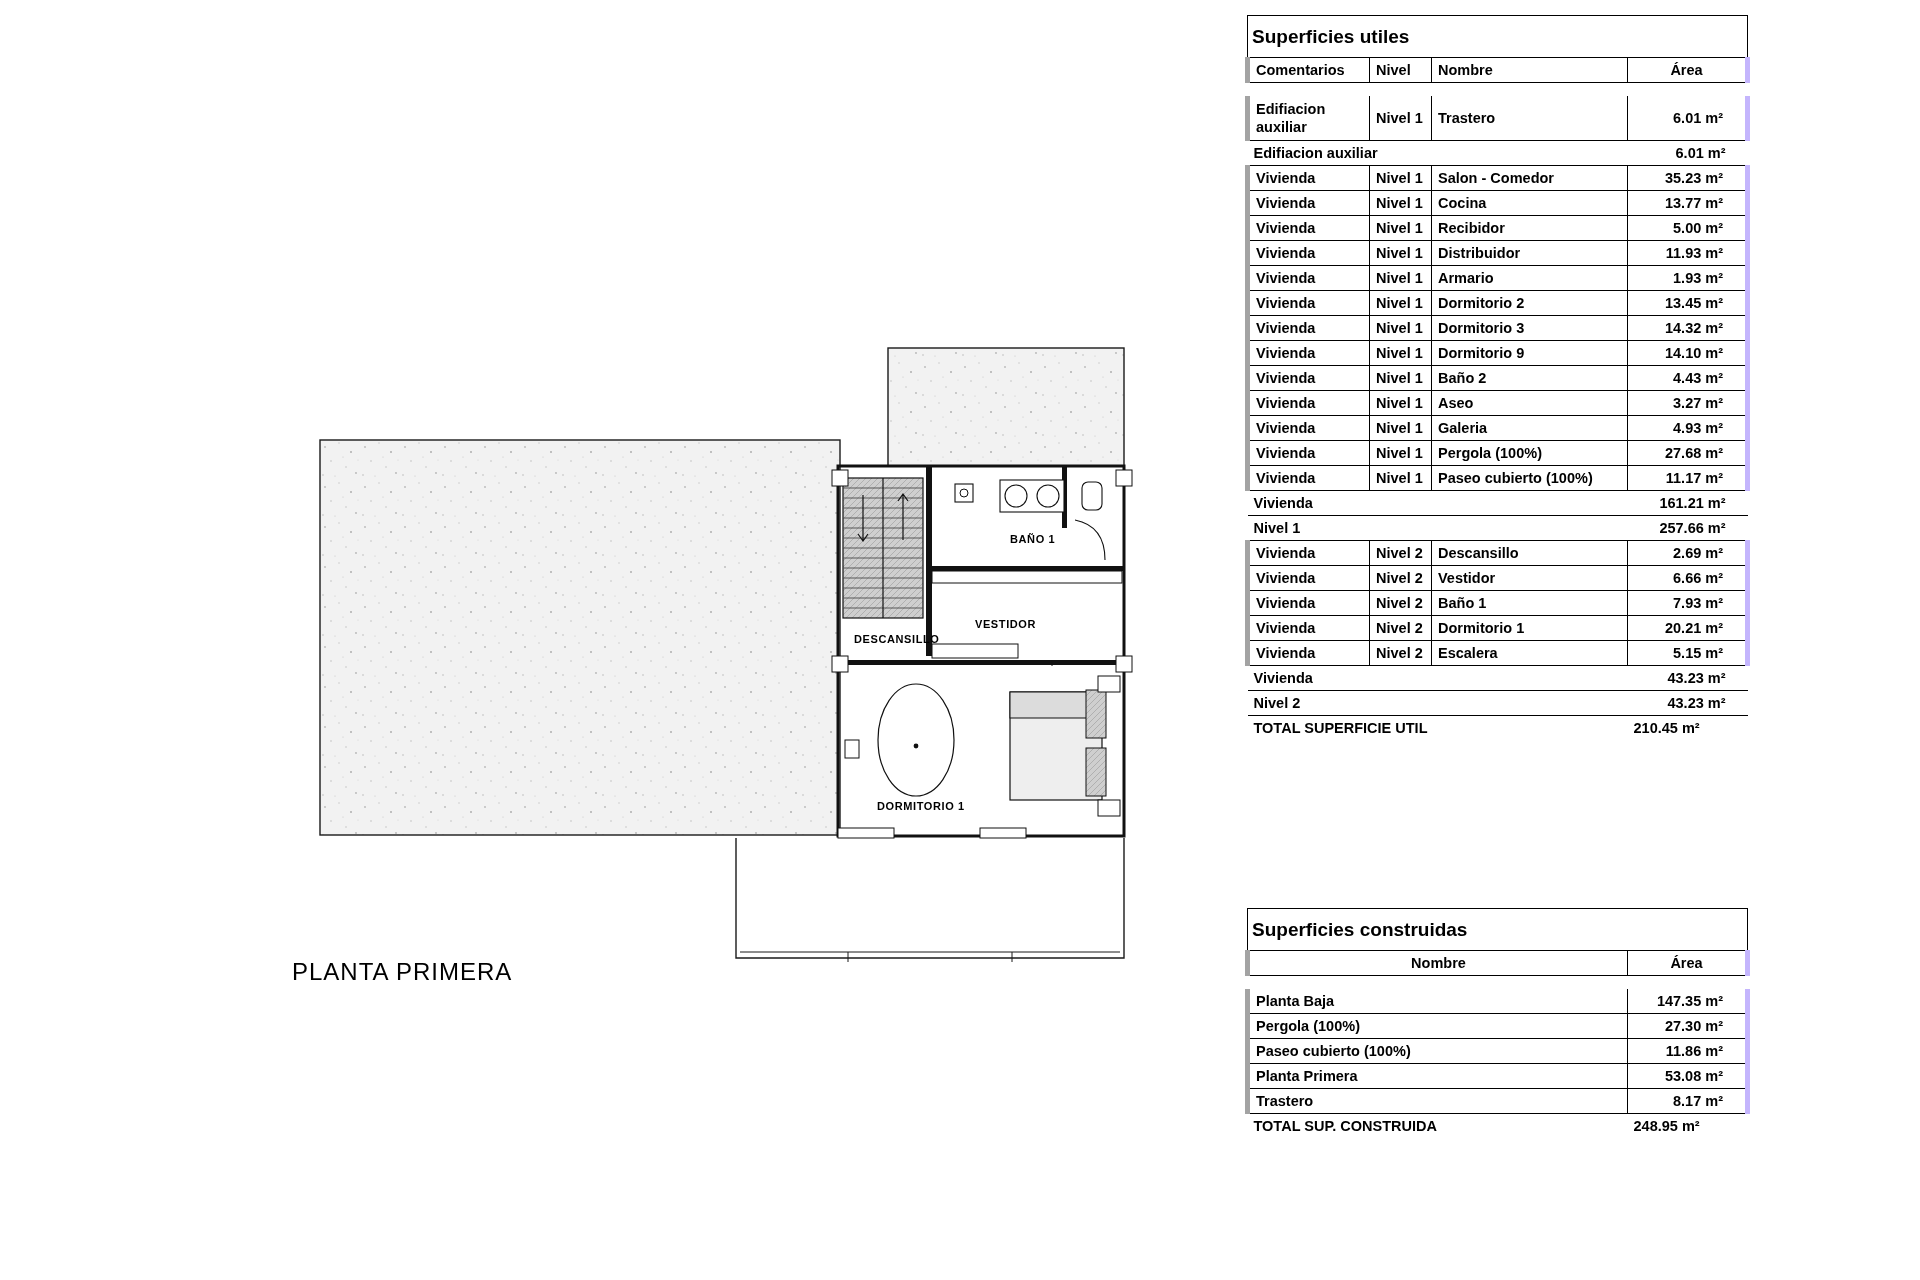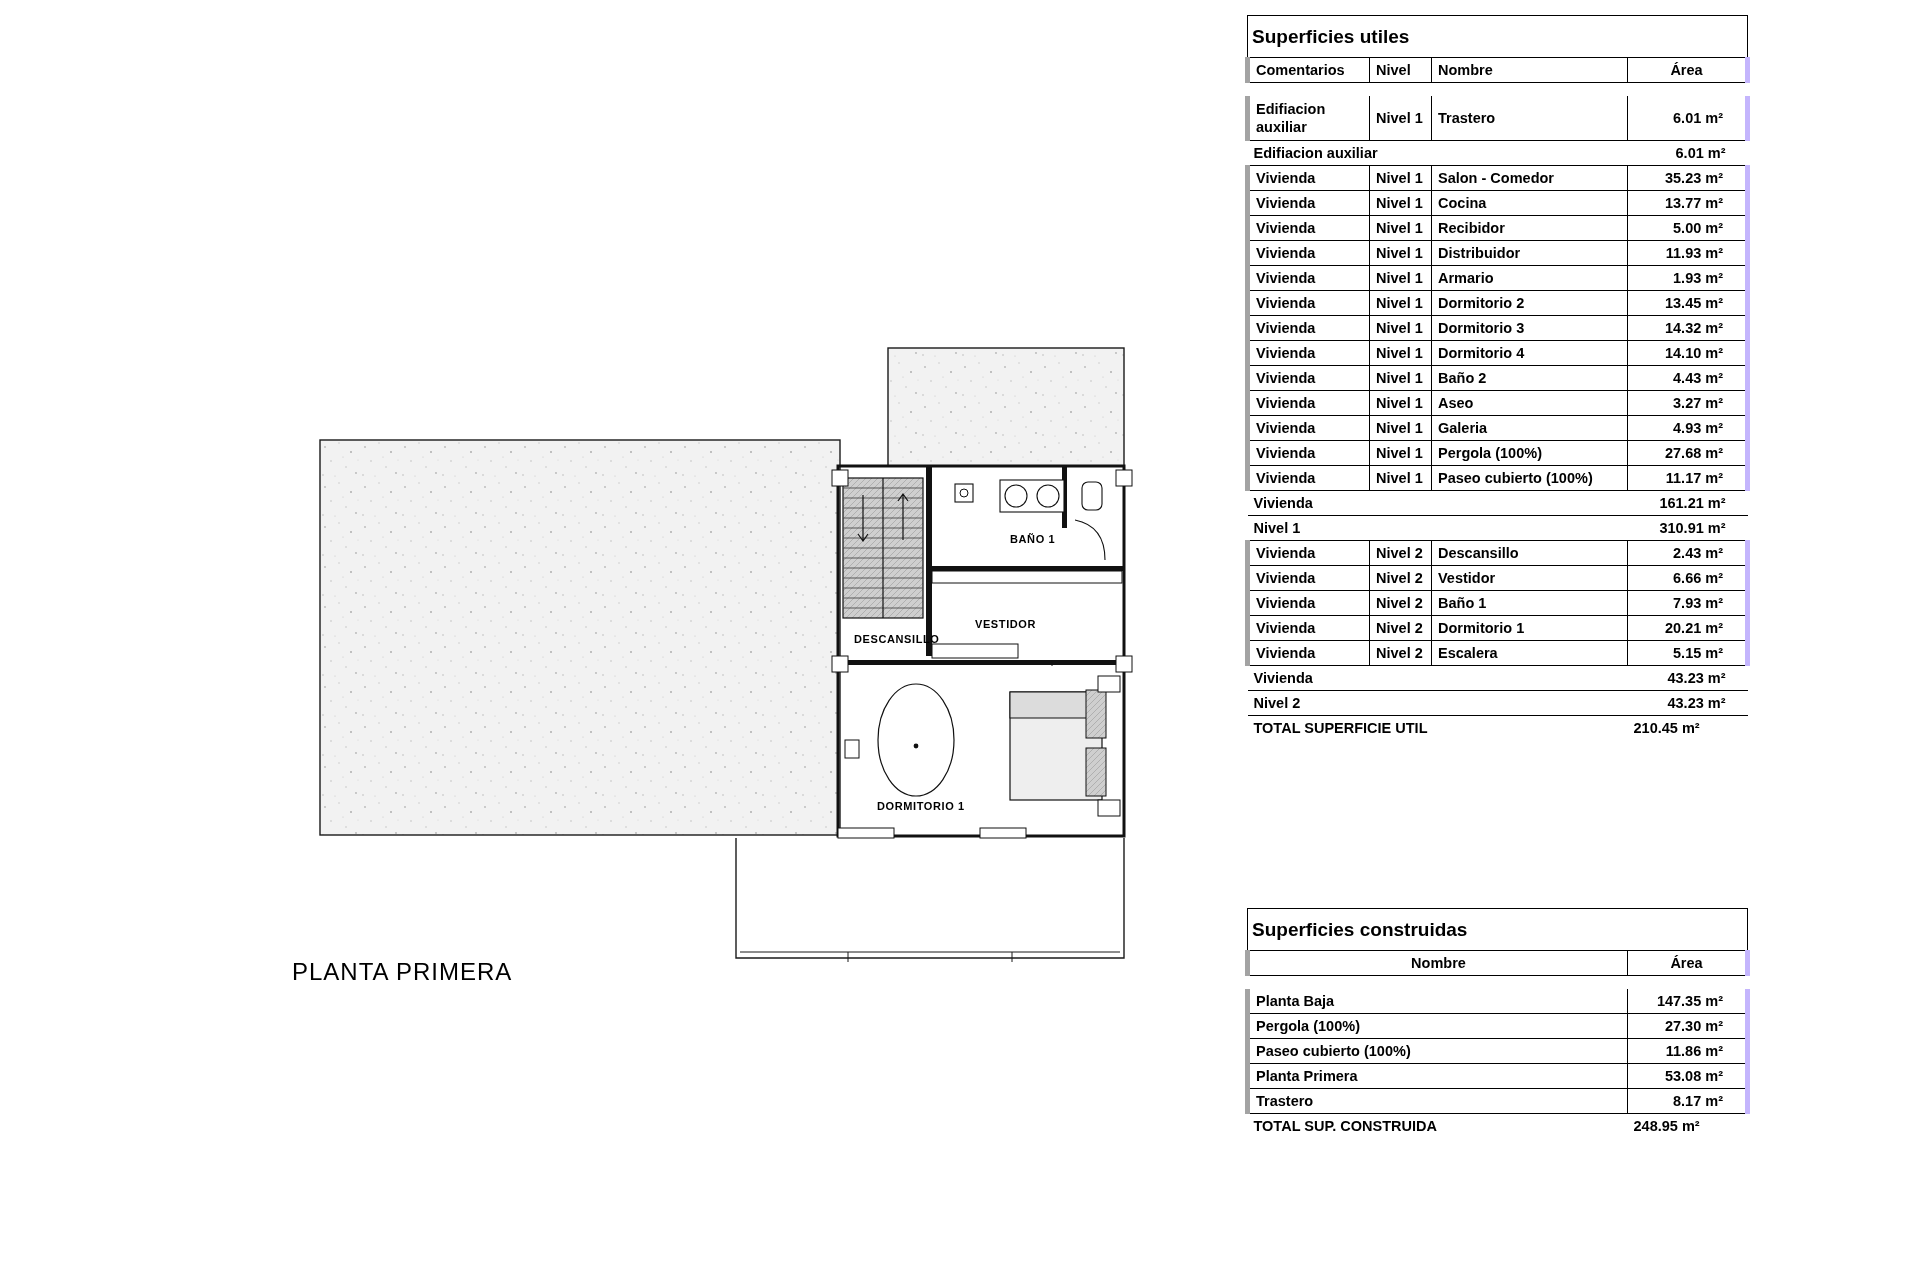--- a/index.html
+++ b/index.html
@@ -298,21 +298,21 @@
       </tr>
       <tr class="rowline">
         <td class="outer-l vsep">Vivienda</td>
         <td class="vsep">Nivel 1</td>
         <td class="vsep">Dormitorio 3</td>
         <td class="outer-r area-col">14.32 m²</td>
       </tr>
       <tr class="rowline">
         <td class="outer-l vsep">Vivienda</td>
         <td class="vsep">Nivel 1</td>
-        <td class="vsep">Dormitorio 4</td>
+        <td class="vsep">Dormitorio 9</td>
         <td class="outer-r area-col">14.10 m²</td>
       </tr>
       <tr class="rowline">
         <td class="outer-l vsep">Vivienda</td>
         <td class="vsep">Nivel 1</td>
         <td class="vsep">Baño 2</td>
         <td class="outer-r area-col">4.43 m²</td>
       </tr>
       <tr class="rowline">
         <td class="outer-l vsep">Vivienda</td>
@@ -338,28 +338,28 @@
         <td class="vsep">Paseo cubierto (100%)</td>
         <td class="outer-r area-col">11.17 m²</td>
       </tr>
 
       <tr class="sum-row">
         <td colspan="3" class="sum-label">Vivienda</td>
         <td class="sum-val">161.21 m²</td>
       </tr>
       <tr class="sum-row">
         <td colspan="3" class="sum-label">Nivel 1</td>
-        <td class="sum-val">310.91 m²</td>
+        <td class="sum-val">257.66 m²</td>
       </tr>
 
       <tr class="rowline">
         <td class="outer-l vsep">Vivienda</td>
         <td class="vsep">Nivel 2</td>
         <td class="vsep">Descansillo</td>
-        <td class="outer-r area-col">2.43 m²</td>
+        <td class="outer-r area-col">2.69 m²</td>
       </tr>
       <tr class="rowline">
         <td class="outer-l vsep">Vivienda</td>
         <td class="vsep">Nivel 2</td>
         <td class="vsep">Vestidor</td>
         <td class="outer-r area-col">6.66 m²</td>
       </tr>
       <tr class="rowline">
         <td class="outer-l vsep">Vivienda</td>
         <td class="vsep">Nivel 2</td>

